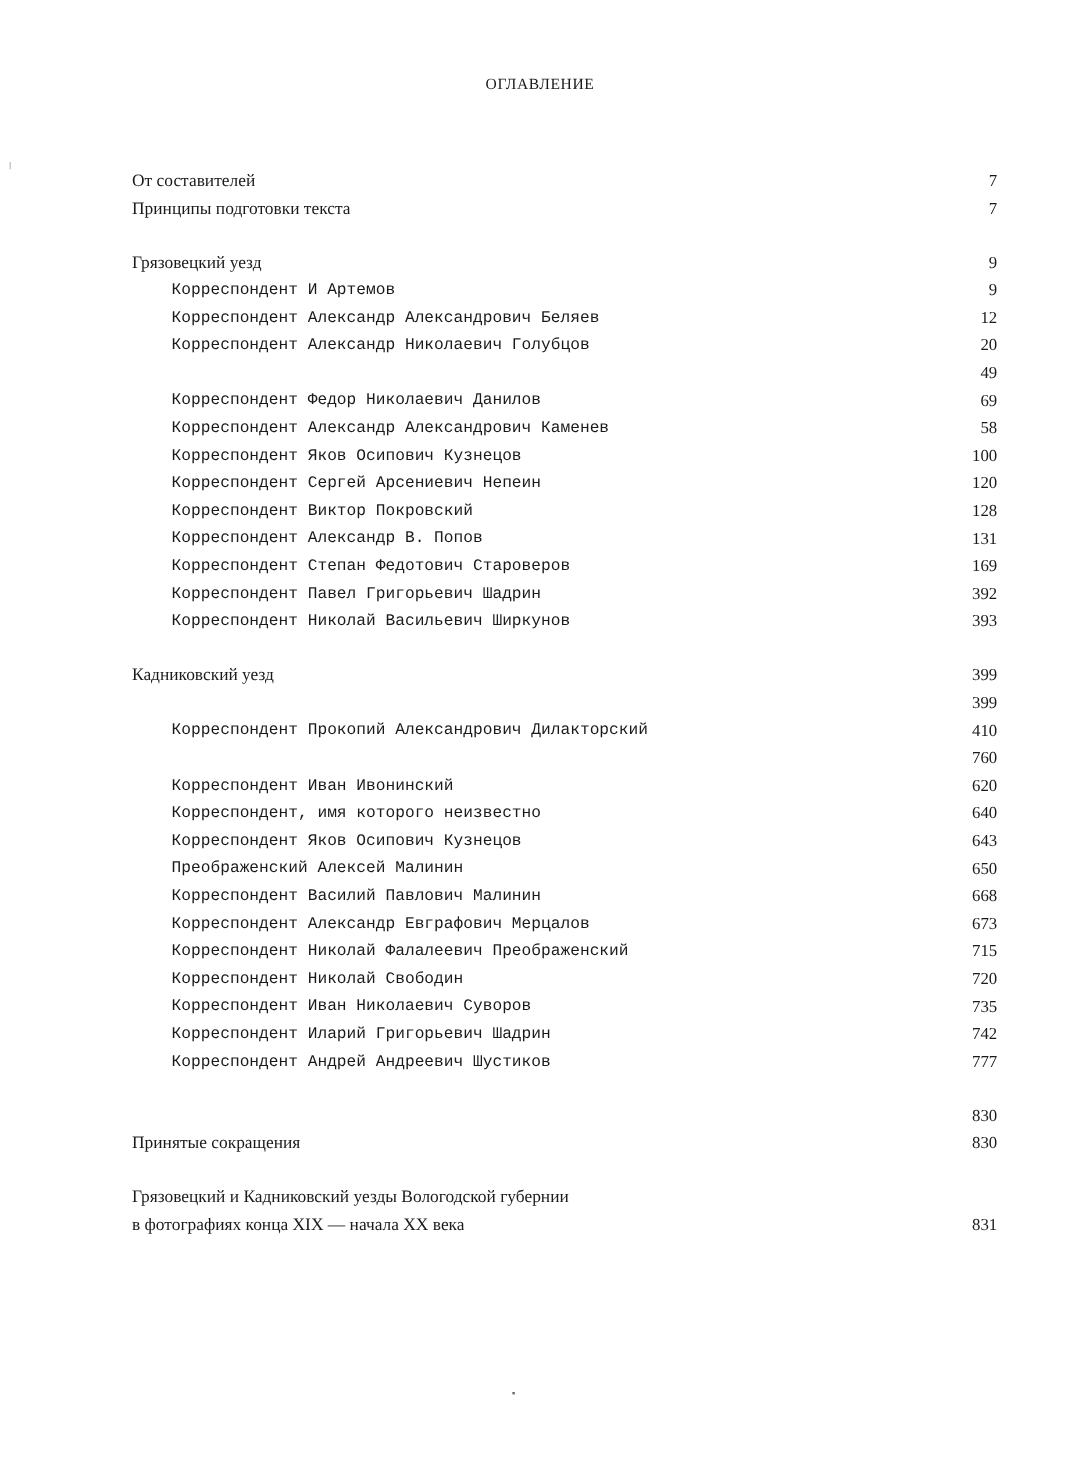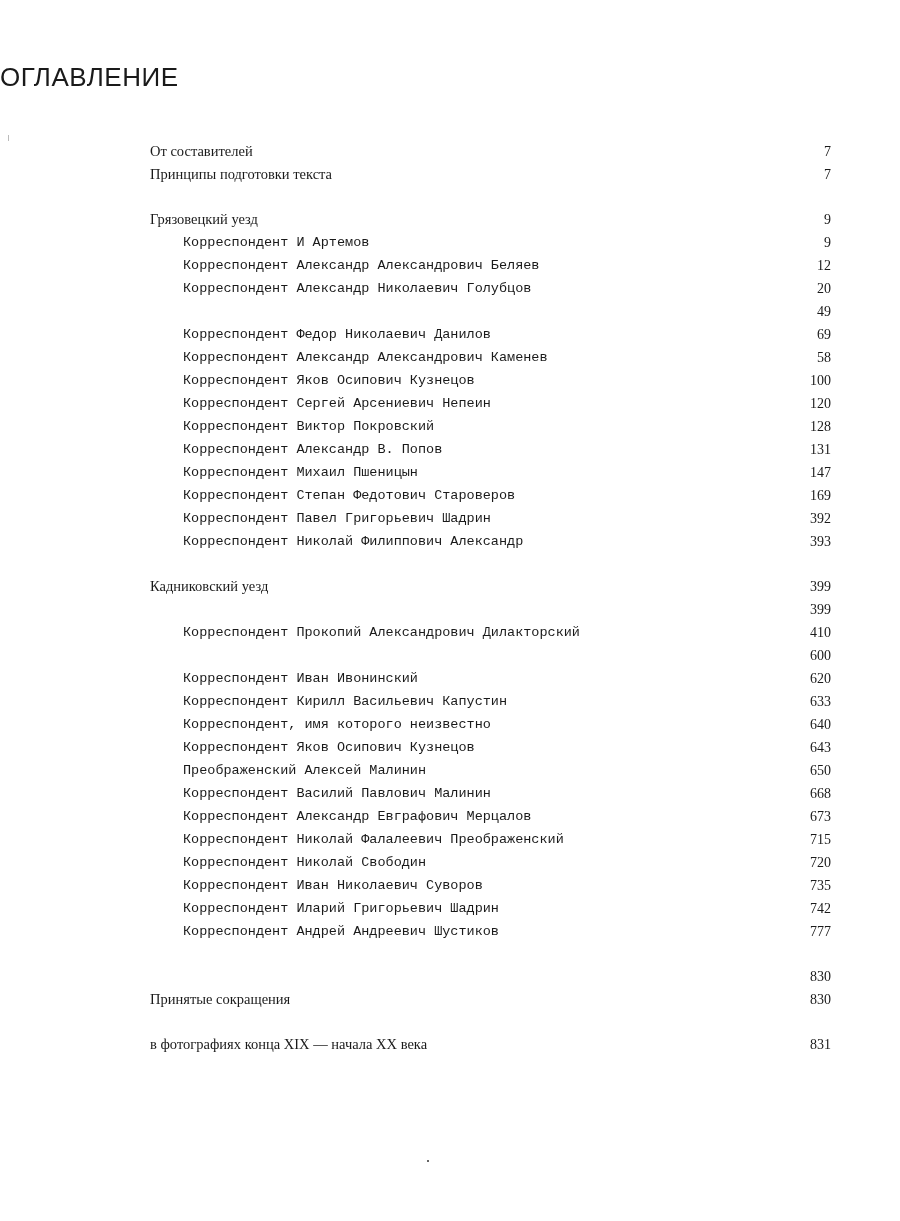--- a/index.html
+++ b/index.html
@@ -3,26 +3,26 @@
   <meta charset="utf-8">
   <style>
     html, body { margin: 0; padding: 0; }
     body {
       width: 900px; height: 1221px; background: #ffffff; position: relative;
       font-family: "Liberation Serif", "DejaVu Serif", serif; color: #1a1a1a;
       overflow: hidden;
     }
     .title {
       position: absolute; top: 62px; left: 0; width: 100%;
-      text-align: left; font-size: 26px; letter-spacing: 0.5px;
-      font-family: Liberation Sans, sans-serif;
+      text-align: center; font-size: 13px; letter-spacing: 0.5px;
+      font-family: Liberation Serif, serif;
     }
     .toc { position: absolute; left: 110px; width: 721px; top: 140px; }
     .row { position: relative; height: 23px; font-size: 14.5px; line-height: 23px; }
-    .row .label { position: absolute; left: 0; white-space: nowrap; margin-left: 40px; }
+    .row .label { position: absolute; left: 0; white-space: nowrap; }
     .row.sub .label { left: 33px; font-family: Liberation Mono, monospace; font-size: 13.5px; }
     .row .page { position: absolute; right: 0; text-align: right; font-size: 14px; }
     .gap { height: 22px; }
     .mark { position: absolute; background: #bbb; }
   </style>
 </head>
 <body>
 
 <div class="title">ОГЛАВЛЕНИЕ</div>
 
@@ -77,59 +77,51 @@
         </div>
         <div class="row sub">
           <span class="label">Корреспондент Виктор Покровский</span>
           <span class="page">128</span>
         </div>
         <div class="row sub">
           <span class="label">Корреспондент Александр В. Попов</span>
           <span class="page">131</span>
         </div>
         <div class="row sub">
-          <span class="label">Корреспондент Михаил Пшеницын</span>
-          <span class="page">147</span>
-        </div>
-        <div class="row sub">
           <span class="label">Корреспондент Степан Федотович Староверов</span>
           <span class="page">169</span>
         </div>
         <div class="row sub">
           <span class="label">Корреспондент Павел Григорьевич Шадрин</span>
           <span class="page">392</span>
         </div>
         <div class="row sub">
-          <span class="label">Корреспондент Николай Филиппович Александр</span>
+          <span class="label">Корреспондент Николай Васильевич Ширкунов</span>
           <span class="page">393</span>
         </div>
         <div class="gap"></div>
       </div>
       <div>
         <div class="row">
           <span class="label">Кадниковский уезд</span>
           <span class="page">399</span>
         </div>
         <div class="row sub">
           <span class="page">399</span>
         </div>
         <div class="row sub">
           <span class="label">Корреспондент Прокопий Александрович Дилакторский</span>
           <span class="page">410</span>
         </div>
         <div class="row sub">
-          <span class="page">600</span>
+          <span class="page">760</span>
         </div>
         <div class="row sub">
           <span class="label">Корреспондент Иван Ивонинский</span>
           <span class="page">620</span>
-        </div>
-        <div class="row sub">
-          <span class="label">Корреспондент Кирилл Васильевич Капустин</span>
-          <span class="page">633</span>
         </div>
         <div class="row sub">
           <span class="label">Корреспондент, имя которого неизвестно</span>
           <span class="page">640</span>
         </div>
         <div class="row sub">
           <span class="label">Корреспондент Яков Осипович Кузнецов</span>
           <span class="page">643</span>
         </div>
         <div class="row sub">
@@ -172,20 +164,23 @@
         <span class="page">830</span>
       </div>
       <div class="row">
         <span class="label">Принятые сокращения</span>
         <span class="page">830</span>
       </div>
     </div>
   <div class="gap"></div>
   <div>
     <div class="row">
+      <span class="label">Грязовецкий и Кадниковский уезды Вологодской губернии</span>
+    </div>
+    <div class="row">
       <span class="label">в фотографиях конца XIX — начала XX века</span>
       <span class="page">831</span>
     </div>
   </div>
 </div>
 
 <div class="mark" style="left:8px;top:135px;width:1px;height:6px;"></div>
 <div class="mark" style="left:427px;top:1160px;width:2px;height:2px;background:#666;"></div>
 
 </body></html>

